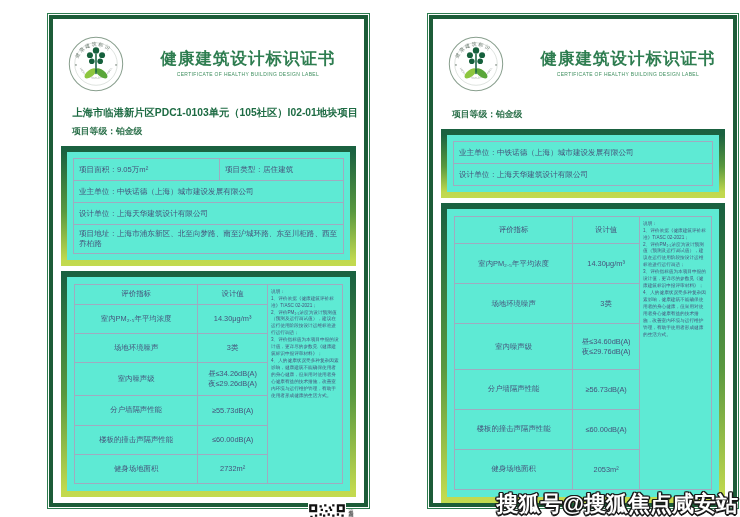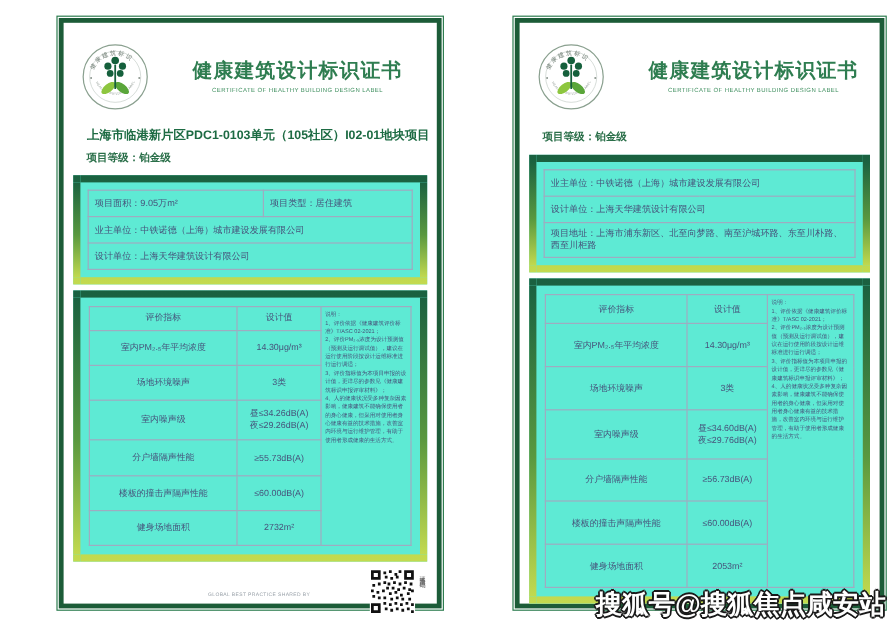--- a/index.html
+++ b/index.html
@@ -96,20 +96,23 @@
             <tr>
         <td class="c1">项目面积：9.05万m²</td>
         <td>项目类型：居住建筑</td>
       </tr>
       <tr>
               <td colspan="2">业主单位：中铁诺德（上海）城市建设发展有限公司</td>
             </tr>
       <tr>
               <td colspan="2">设计单位：上海天华建筑设计有限公司</td>
             </tr>
+      <tr>
+              <td colspan="2">项目地址：上海市浦东新区、北至向梦路、南至沪城环路、东至川柜路、西至乔柏路</td>
+            </tr>
     </tbody>
         </table>
   </div>
 
   <div class="frame frame2">
     <table class="eval">
       <colgroup>
             <col style="width:46%">
             <col style="width:26%">
             <col style="width:28%">
@@ -212,23 +215,20 @@
 
   <div class="frame frame1">
     <table class="info">
       <tbody>
       <tr>
               <td colspan="2">业主单位：中铁诺德（上海）城市建设发展有限公司</td>
             </tr>
       <tr>
               <td colspan="2">设计单位：上海天华建筑设计有限公司</td>
             </tr>
-      <tr>
-              <td colspan="2">项目地址：上海市浦东新区、北至向梦路、南至沪城环路、东至川朴路、西至川柜路</td>
-            </tr>
     </tbody>
         </table>
   </div>
 
   <div class="frame frame2">
     <table class="eval">
       <colgroup>
             <col style="width:46%">
             <col style="width:26%">
             <col style="width:28%">

